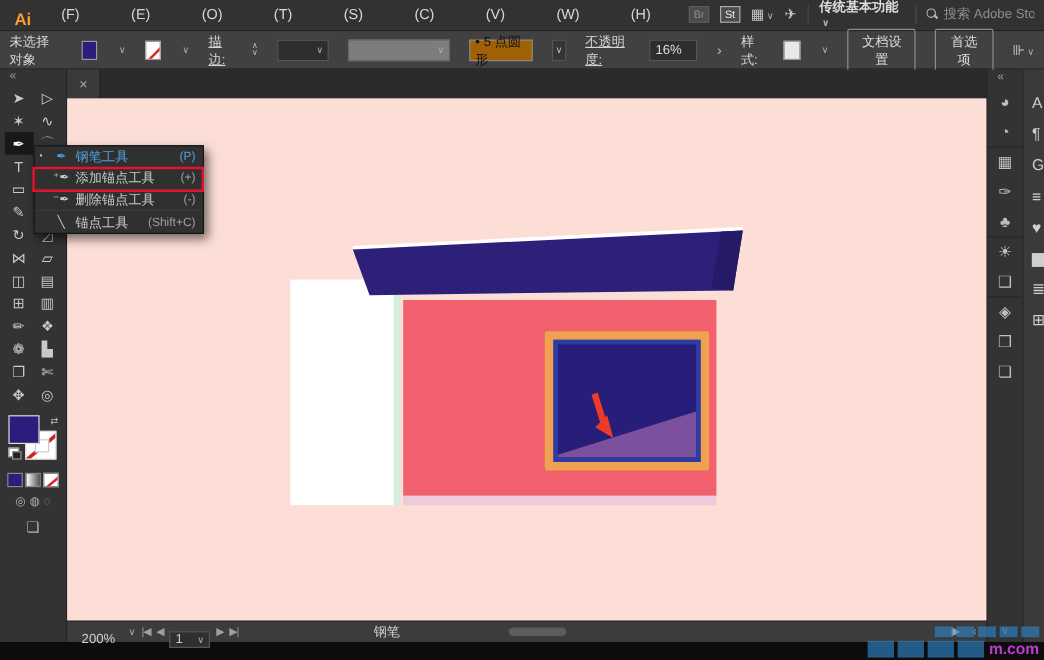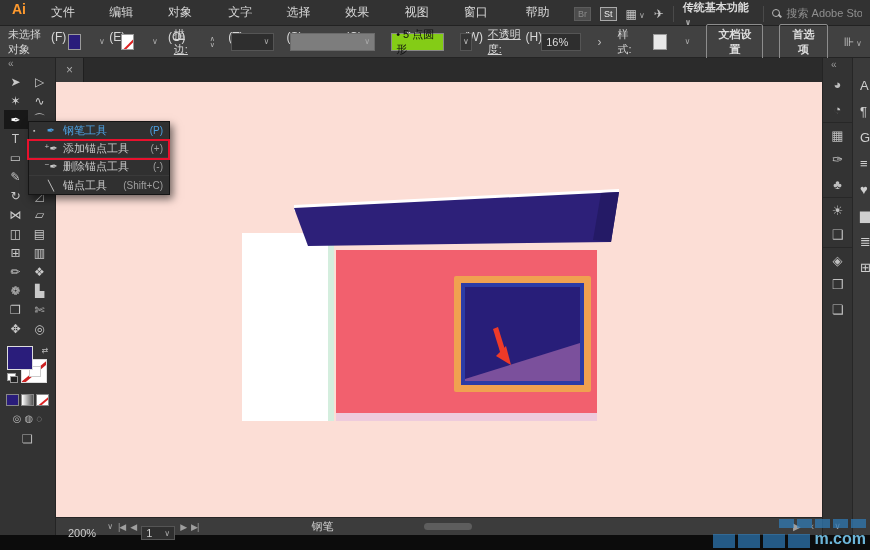--- a/index.html
+++ b/index.html
@@ -4,21 +4,21 @@
 <style>
   * { margin:0; padding:0; box-sizing:border-box; }
   html,body { background:#555; }
   .app {
     position:relative; width:870px; height:550px; overflow:hidden;
     background:#333; font-family:"Liberation Sans","DejaVu Sans",sans-serif;
     font-size:12px; color:#ccc; user-select:none;
   }
   
   .menubar { height:26px; background:#323232; border-bottom:1px solid #222;
-    display:flex; align-items:flex-start; padding:0 8px; }
+    display:flex; align-items:flex-end; padding:0 8px; }
   .logo { color:#ff9a2e; font-weight:bold; font-size:14px; padding:1px 4px; margin-right:10px; }
   .menus { display:flex; }
   .menu-item { padding:0 11px; color:#d8d8d8; font-size:12px; line-height:25px; cursor:default; }
   .menu-right { margin-left:auto; display:flex; align-items:center; gap:9px; }
   .badge { font-size:9px; padding:1px 3px; border:1px solid #aaa; background:#4c4c4c; color:#eee; }
   .badge.dim { border-color:#5c5c5c; color:#8a8a8a; }
   .mini-ico { color:#c5c5c5; font-size:12px; }
   .chev { font-style:normal; font-size:8px; color:#aaa; margin-left:2px; }
   .vsep { width:1px; height:16px; background:#4a4a4a; }
   .workspace { color:#ddd; font-size:11px;font-weight:bold; }
@@ -38,28 +38,28 @@
   .sw-fill { background:#2a1d7b; }
   .sw-stroke { background:#fff; position:relative; overflow:hidden; }
   .sw-stroke::before { content:""; position:absolute; left:-3px; top:6px; width:26px; height:2px;
     background:#d22; transform:rotate(-45deg); }
   .sw-style { background:#e8e8e8; }
   .stepper { display:flex; flex-direction:column; line-height:6px; font-size:7px; color:#bbb; }
   .dd { height:18px; background:#2e2e2e; border:1px solid #555; display:flex; align-items:center;
     padding:0 4px; color:#ddd; }
   .dd-stroke { width:52px; justify-content:flex-end; }
   .dd-profile { width:104px; background:#7d7d7d; border-color:#6a6a6a; justify-content:flex-end; }
-  .dd-brush { width:64px; background:#84cc16; color:#111; border-color:#888; font-size:11px; }
+  .dd-brush { width:64px; background:#a16207; color:#111; border-color:#888; font-size:11px; }
   .dd-chip { width:14px; height:18px; background:#353535; border:1px solid #555; display:flex;
     align-items:center; justify-content:center; font-size:8px; color:#bbb; }
   .val-box { width:48px; height:18px; background:#2e2e2e; border:1px solid #555; color:#ddd;
     display:flex; align-items:center; padding:0 4px; }
   .arrow-btn { color:#bbb; font-size:12px; }
   .ctl-btn { border:1px solid #8d8d8d; border-radius:2px; background:transparent; color:#ddd;
-    font-size:11px; padding:2px 10px; font-family:inherit;font-weight:bold; }
+    font-size:11px; padding:2px 10px; font-family:inherit; }
   
   .main { display:flex; height:477px; }
   .rail-left { width:56px; background:#333; border-right:1px solid #242424;
     display:flex; flex-direction:column; align-items:center; padding-top:1px; flex:none; }
   .rail-collapse { align-self:flex-start; padding-left:8px; font-size:10px; color:#9a9a9a; height:12px; line-height:10px; }
   .tools { display:grid; grid-template-columns:24px 24px; grid-auto-rows:19px; margin-top:1px; }
   .tool { display:flex; align-items:center; justify-content:center; color:#c9c9c9; font-size:12px; cursor:default; }
   .tool.active { background:#181818; color:#fff; }
   .tb-swatches { position:relative; width:42px; height:40px; margin-top:8px; flex:none; }
   .tb-fill { position:absolute; left:0; top:0; width:26px; height:24px; background:#2a1d7b;
@@ -124,21 +124,21 @@
   .fly-row.active, .fly-row.active .fly-sc { color:#4da0e0; }
   
   .anno-box { position:absolute; left:27px; top:139px; width:143px; height:21px;
     border:2px solid #e8112d; z-index:60; pointer-events:none; }
   
   .watermark { position:absolute; right:4px; bottom:2px; z-index:70; pointer-events:none;
     opacity:.85; display:flex; flex-direction:column; align-items:flex-end; gap:2px; }
   .wm-row { display:flex; gap:3px; }
   .wm-block { width:15px; height:9px; background:#2f7fbf; opacity:.8; }
   .wm-row2 .wm-block { width:22px; height:14px; }
-  .wm-tail { color:#7dd3fc; font-size:16px; font-weight:bold; margin-left:4px; }
+  .wm-tail { color:#d946ef; font-size:13px; font-weight:bold; margin-left:4px; }
   .wm-bottom { display:flex; align-items:flex-end; }
 </style>
 </head>
 <body>
 
 <div class="app">
 
   <header class="menubar">
     <span class="logo">Ai</span>
     <nav class="menus">

